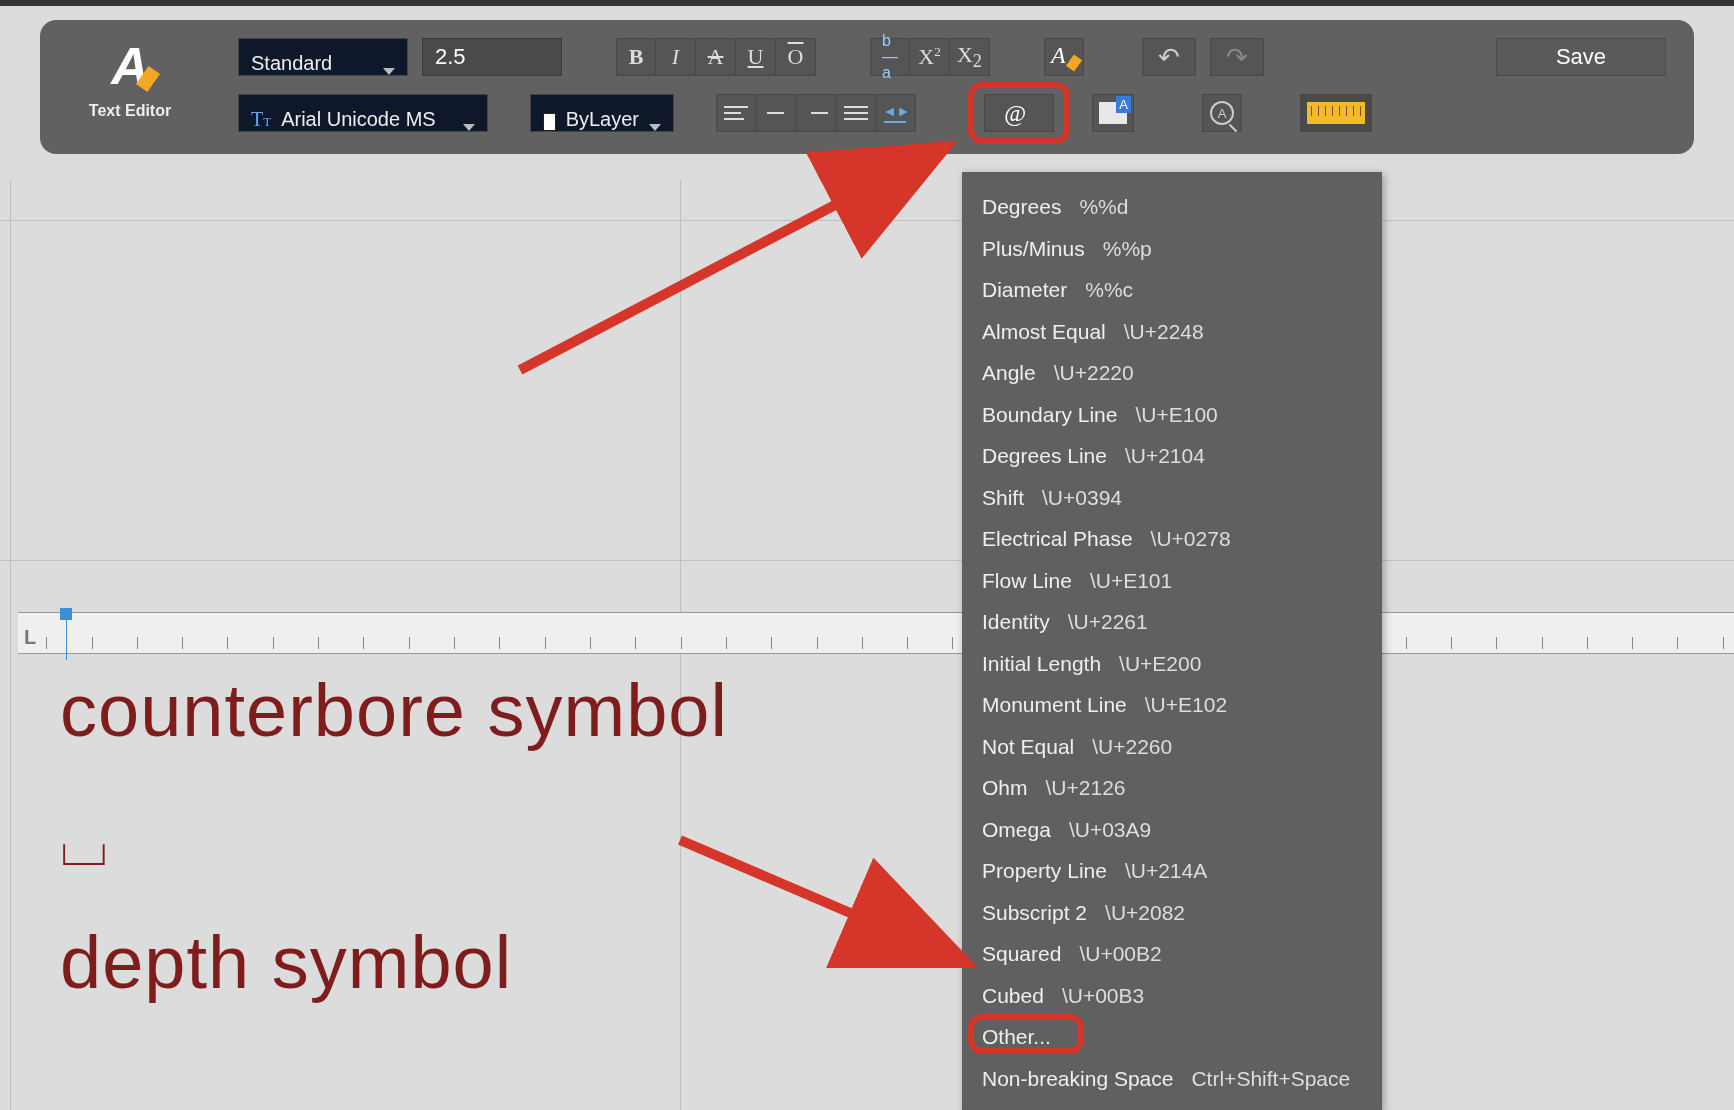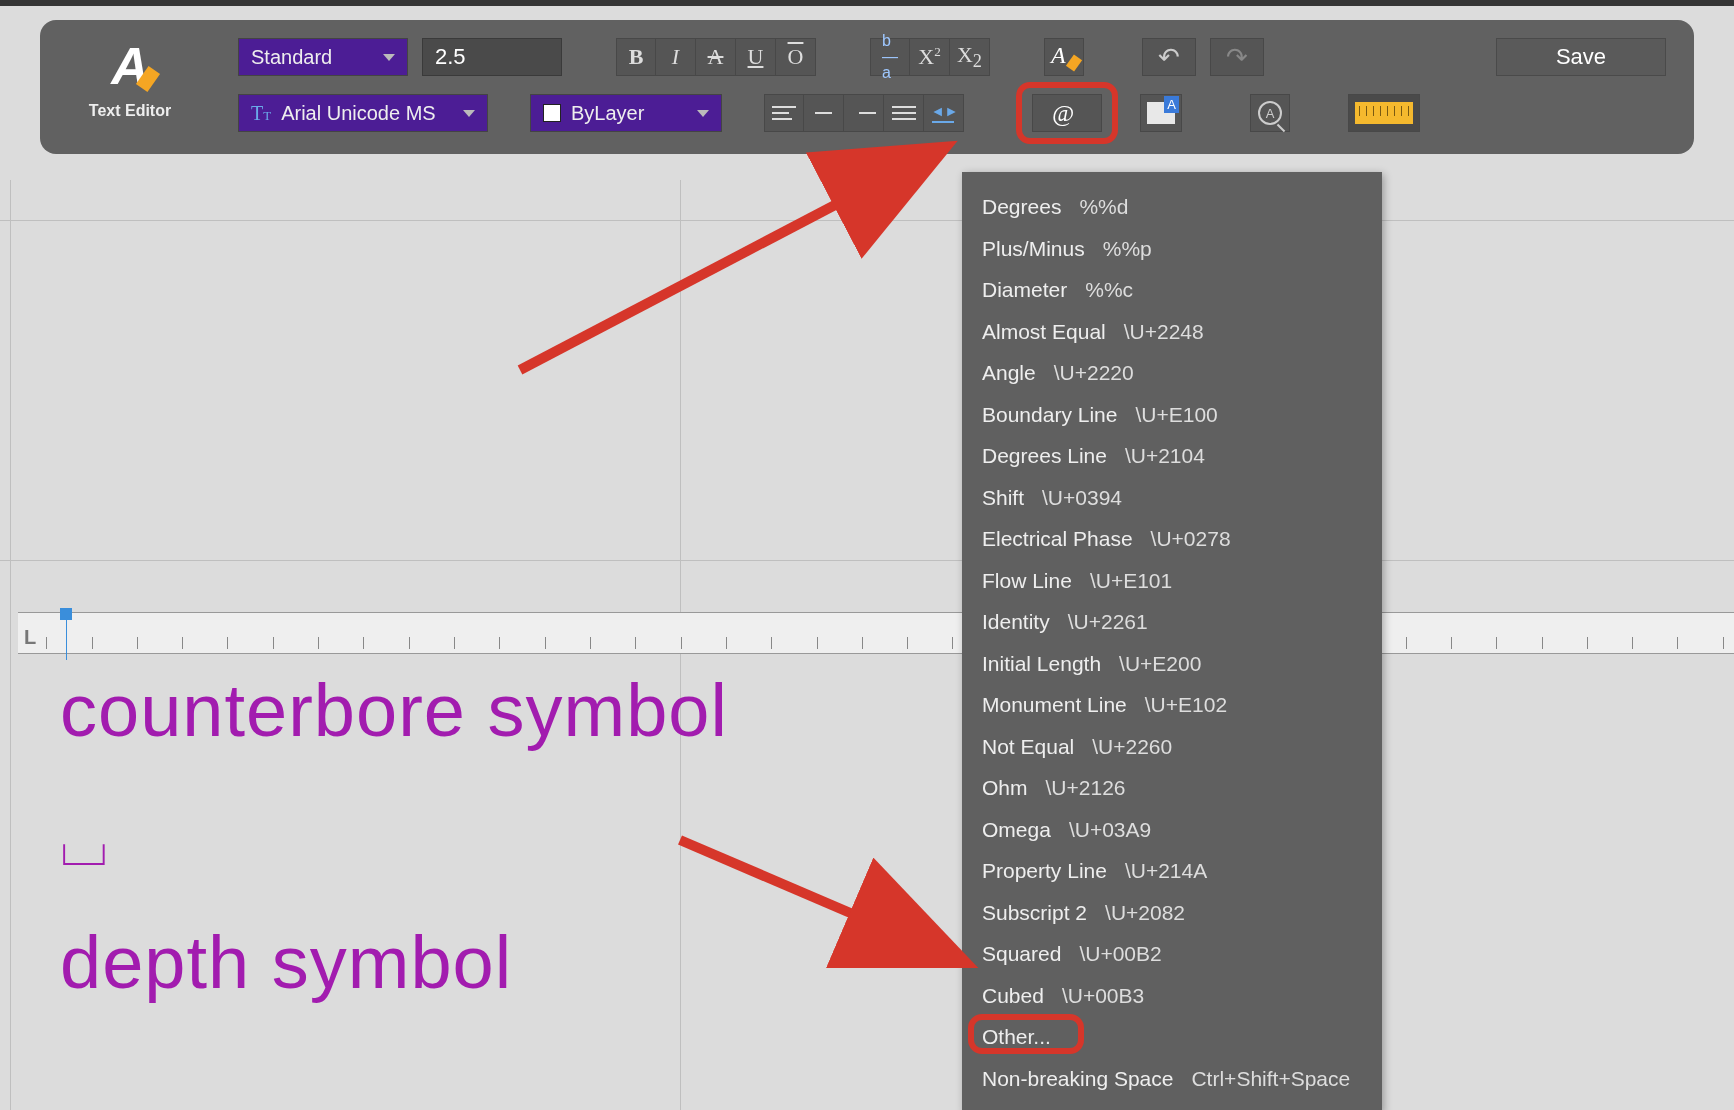--- a/index.html
+++ b/index.html
@@ -33,22 +33,22 @@
     position: absolute; right: -6px; bottom: 6px; width: 14px; height: 22px;
     background: #f5a623; transform: rotate(35deg);
   }
   .logo-label { font-size: 16px; color: #eee; font-weight: 600; }
 
   .rows { margin-left: 170px; display: flex; flex-direction: column; gap: 18px; }
   .row { display: flex; align-items: center; gap: 14px; }
 
   
   .dd {
-    display: flex; align-items: center; gap: 10px;
-    background: #4c1d95; border: 1px solid #444;
+    display: flex; align-items: flex-end; gap: 10px;
+    background: #0f172a; border: 1px solid #444;
     height: 38px; padding: 0 12px; color: #eee; font-size: 20px;
     position: relative; min-width: 60px;
   }
   .dd .caret { width: 0; height: 0; border-left: 6px solid transparent; border-right: 6px solid transparent; border-top: 7px solid #bbb; margin-left: auto; }
   .txt-input {
     background: #4a4a4a; border: 1px solid #3a3a3a; height: 38px;
     color: #fff; font-size: 22px; padding: 0 12px; width: 140px;
   }
   .btn {
     display: inline-flex; align-items: center; justify-content: center;
@@ -110,21 +110,21 @@
 
   .selection-handle {
     position: absolute; left: 60px; top: 608px;
     width: 12px; height: 12px; background: #3a8edb;
   }
   .cursor-line {
     position: absolute; left: 66px; top: 620px; width: 1px; height: 40px; background: #3a8edb;
   }
 
   .canvas-text {
-    position: absolute; left: 60px; color: #a21caf;
+    position: absolute; left: 60px; color: #7f1d1d;
     font-family: Arial, sans-serif; font-size: 74px; letter-spacing: 1px;
   }
   .canvas-text.line1 { top: 668px; }
   .canvas-text.line2 { top: 810px; font-size: 60px; }
   .canvas-text.line3 { top: 920px; }
 
   
   .arrow {
     position: absolute; pointer-events: none; z-index: 60;
   }
@@ -260,21 +260,21 @@
 
     <div class="row">
       <div class="dd" style="width:250px">
         <span class="i-Tt">T<span class="small">T</span></span>
         <span>Arial Unicode MS</span>
         <span class="caret"></span>
       </div>
 
       <div style="width:14px"></div>
 
-      <div class="dd" style="width:192px">
+      <div class="dd" style="width:144px">
         <span class="color-swatch"></span>
         <span>ByLayer</span>
         <span class="caret"></span>
       </div>
 
       <div style="width:14px"></div>
 
       <div class="btn-group">
         <div class="btn">
             <span class="i-align left">

